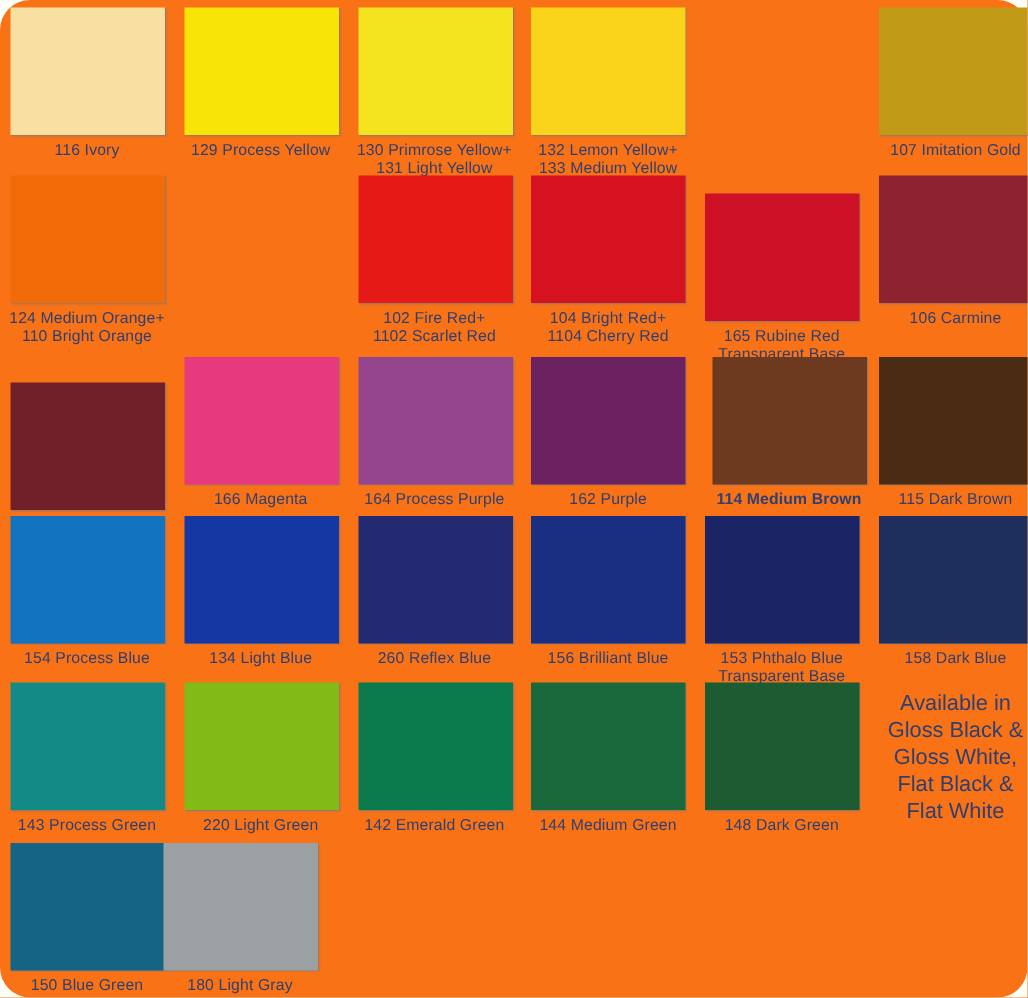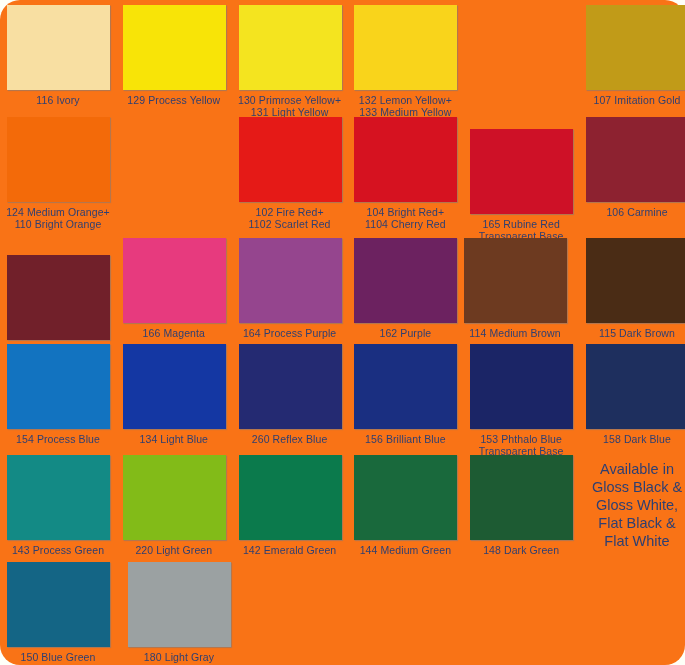--- a/index.html
+++ b/index.html
@@ -115,21 +115,21 @@
       <div class="label">166 Magenta</div>
     </div>
     <div class="cell" style="left: 231.6px; top: 238px;">
       <div class="swatch" style="background: rgb(149, 69, 142);"></div>
       <div class="label">164 Process Purple</div>
     </div>
     <div class="cell" style="left: 347.4px; top: 238px;">
       <div class="swatch" style="background: rgb(108, 34, 96);"></div>
       <div class="label">162 Purple</div>
     </div>
-    <div class="cell" style="left: 457px; top: 238px;">
+    <div class="cell" style="left: 468px; top: 238px; font-weight: bold;">
       <div class="swatch" style="background: rgb(109, 58, 32);"></div>
       <div class="label">114 Medium Brown</div>
     </div>
     <div class="cell" style="left: 579px; top: 238px;">
       <div class="swatch" style="background: rgb(74, 44, 21);"></div>
       <div class="label">115 Dark Brown</div>
     </div>
     <div class="cell" style="left: 0px; top: 344px;">
       <div class="swatch" style="background: rgb(18, 115, 192);"></div>
       <div class="label">154 Process Blue</div>
@@ -172,21 +172,21 @@
       <div class="label">144 Medium Green</div>
     </div>
     <div class="cell" style="left: 463.2px; top: 455px;">
       <div class="swatch" style="background: rgb(29, 91, 51);"></div>
       <div class="label">148 Dark Green</div>
     </div>
     <div class="cell" style="left: 0px; top: 562px;">
       <div class="swatch" style="background: rgb(20, 101, 133);"></div>
       <div class="label">150 Blue Green</div>
     </div>
-    <div class="cell" style="left: 121px; top: 562px;">
+    <div class="cell" style="left: 102px; top: 562px;">
       <div class="swatch" style="background: rgb(155, 161, 162);"></div>
       <div class="label">180 Light Gray</div>
     </div>
     <div class="note" style="left: 579px; top: 460px;">
       <span>Available in</span>
       <span>Gloss Black &amp;</span>
       <span>Gloss White,</span>
       <span>Flat Black &amp;</span>
       <span>Flat White</span>
     </div>

